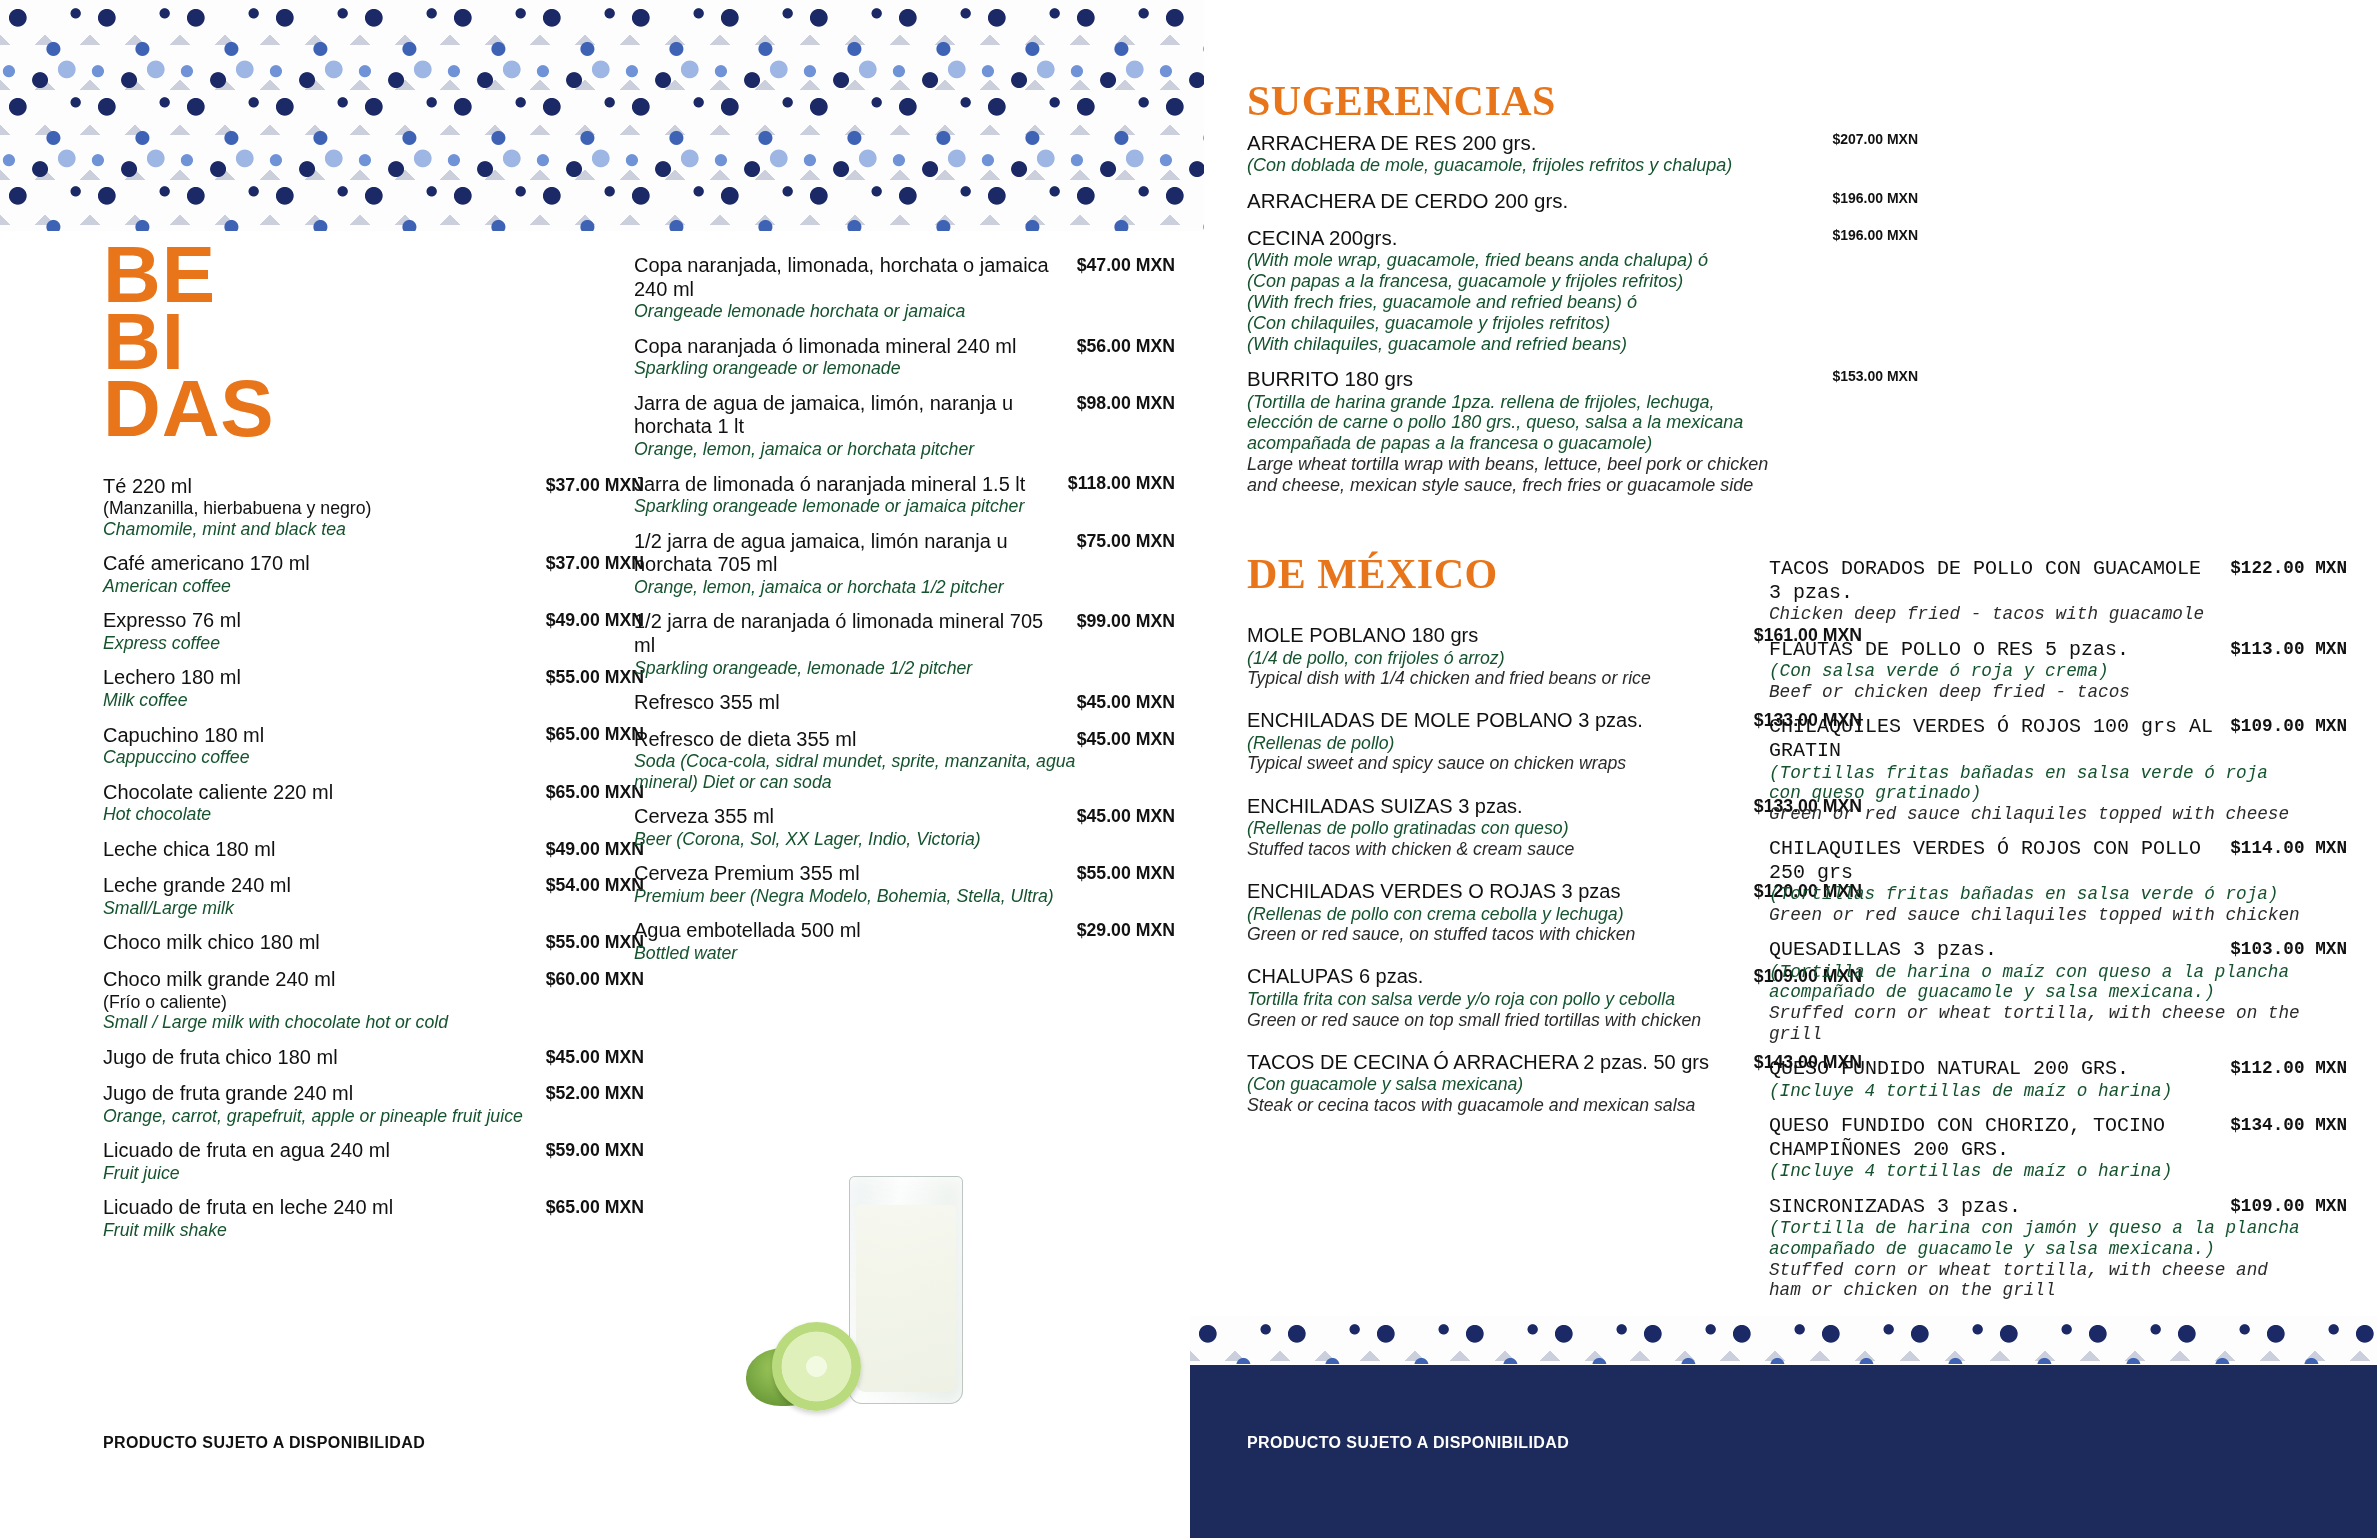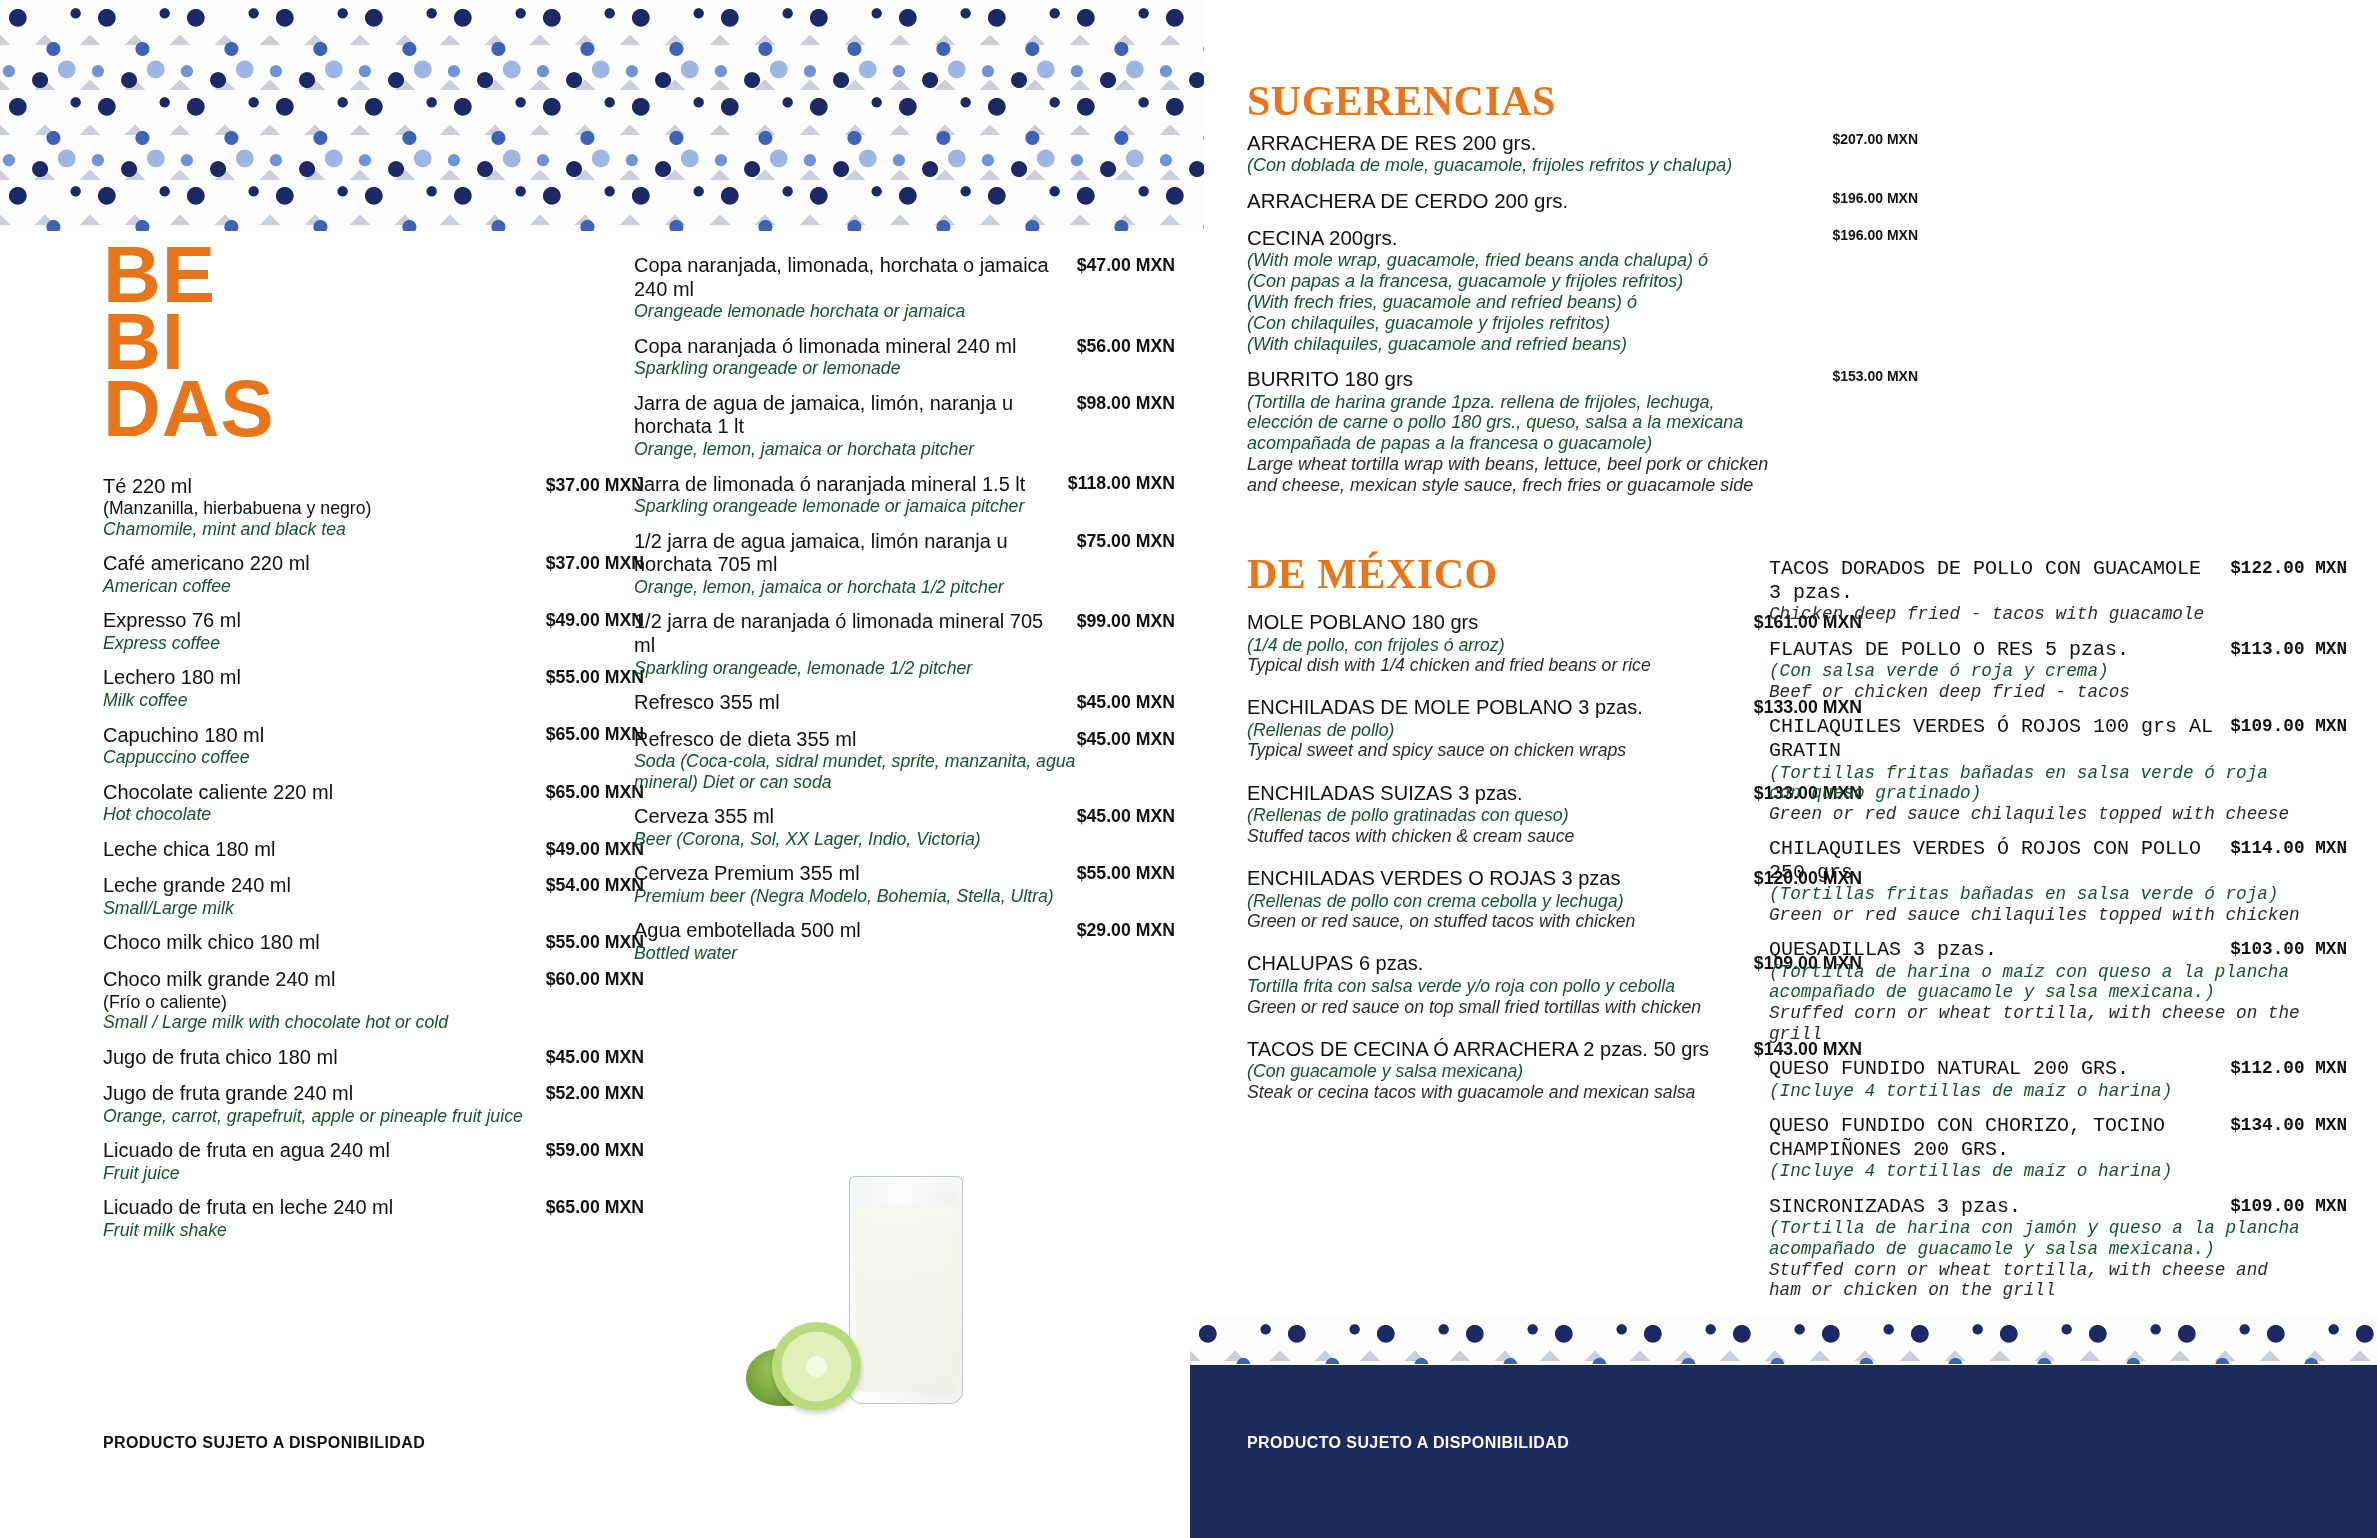--- a/index.html
+++ b/index.html
@@ -162,21 +162,21 @@
           <div class="row">
             <div class="name">Té 220 ml</div>
             <div class="price">$37.00 MXN</div>
           </div>
           <div class="sub">(Manzanilla, hierbabuena y negro)</div>
           <div class="desc">Chamomile, mint and black tea</div>
           <div class="gap-s"></div>
         </div>
         <div class="item">
           <div class="row">
-            <div class="name">Café americano 220 ml</div>
+            <div class="name">Café americano 170 ml</div>
             <div class="price">$37.00 MXN</div>
           </div>
           <div class="desc">American coffee</div>
           <div class="gap-s"></div>
         </div>
         <div class="item">
           <div class="row">
             <div class="name">Expresso 76 ml</div>
             <div class="price">$49.00 MXN</div>
           </div>
@@ -410,21 +410,21 @@
           <div class="desc">acompañada de papas a la francesa o guacamole)</div>
           <div class="desc dark">Large wheat tortilla wrap with beans, lettuce, beel pork or chicken</div>
           <div class="desc dark">and cheese, mexican style sauce, frech fries or guacamole side</div>
           <div class="gap-s"></div>
         </div>
       </div>
   </div>
 
   <div class="right-b">
     <h2 class="section">DE MÉXICO</h2>
-    <div id="dm1-items" style="margin-top:13px">
+    <div id="dm1-items" style="margin-top:26px">
         <div class="item">
           <div class="row">
             <div class="name">MOLE POBLANO  180 grs</div>
             <div class="price">$161.00 MXN</div>
           </div>
           <div class="desc">(1/4 de pollo, con frijoles ó arroz)</div>
           <div class="desc dark">Typical dish with 1/4 chicken and fried beans or rice</div>
           <div class="gap-m"></div>
         </div>
         <div class="item">

